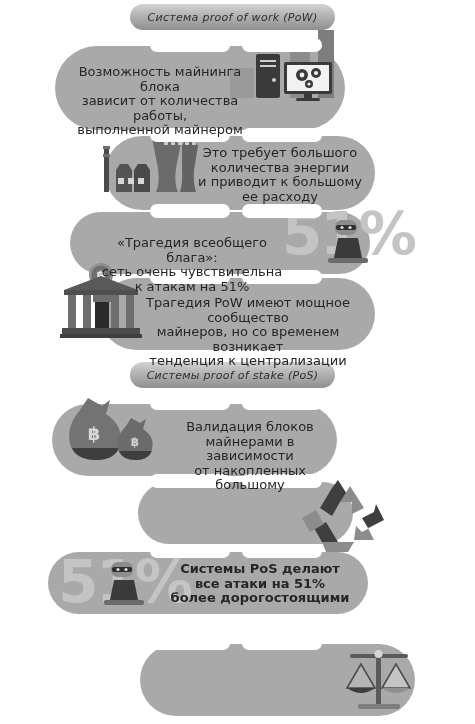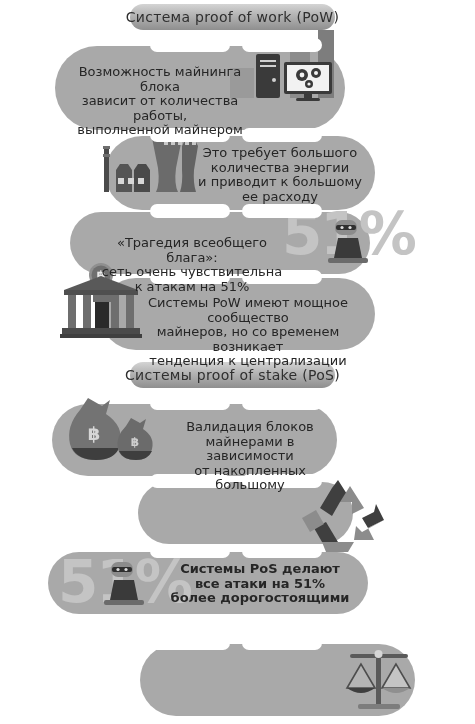--- a/index.html
+++ b/index.html
@@ -19,23 +19,24 @@
     border-radius:999px;
     box-sizing:border-box;
   }
   .pill.header{
     background:linear-gradient(to bottom,#d4d4d4 0%,#b9b9b9 35%,#8f8f8f 100%);
     display:flex;align-items:center;justify-content:center;
     z-index:6;
   }
   .pill.header .htxt{
     color:#2f2f2f;
-    font-size:14px;
+    font-size:11px;
     letter-spacing:.3px;
     white-space:nowrap;
+    font-style:italic;
   }
 
   
   .notch{
     position:absolute;
     background:#ffffff;
     border-radius:999px;
     z-index:7;
   }
 
@@ -151,21 +152,21 @@
       <circle cx="22" cy="11.5" r="1.6" fill="#dcdcdc"></circle>
       <circle cx="30" cy="11.5" r="1.6" fill="#dcdcdc"></circle>
       <path d="M14 42 L18 22 L38 22 L42 42 Z" fill="#3a3a3a"></path>
       <rect x="8" y="42" width="40" height="5" rx="2" fill="#6b6b6b"></rect>
     </svg>
   </div>
 
   <div class="pill" style="left:100px;top:278px;width:275px;height:72px;"></div>
   <div class="notch" style="left:150px;top:270px;width:80px;height:14px;"></div>
   <div class="notch" style="left:242px;top:270px;width:80px;height:14px;"></div>
-  <div class="txt" style="left:128px;top:296px;width:240px;">Системы PoW имеют мощное сообщество
+  <div class="txt" style="left:128px;top:296px;width:240px;">Трагедия PoW имеют мощное сообщество
 майнеров, но со временем возникает
 тенденция к централизации</div>
 
   <div class="art" style="left:58px;top:262px;width:86px;height:78px;">
     <svg width="86" height="78" viewBox="0 0 86 78">
       <circle cx="43" cy="13" r="12" fill="#8f8f8f"></circle>
       <circle cx="43" cy="13" r="9.5" fill="#6f6f6f"></circle>
       <text x="43" y="18" font-size="13" font-family="DejaVu Sans, sans-serif" fill="#e8e8e8" text-anchor="middle" font-weight="bold">฿</text>
       <path d="M6 28 L43 14 L80 28 Z" fill="#595959"></path>
       <rect x="6" y="28" width="74" height="5" fill="#4f4f4f"></rect>

